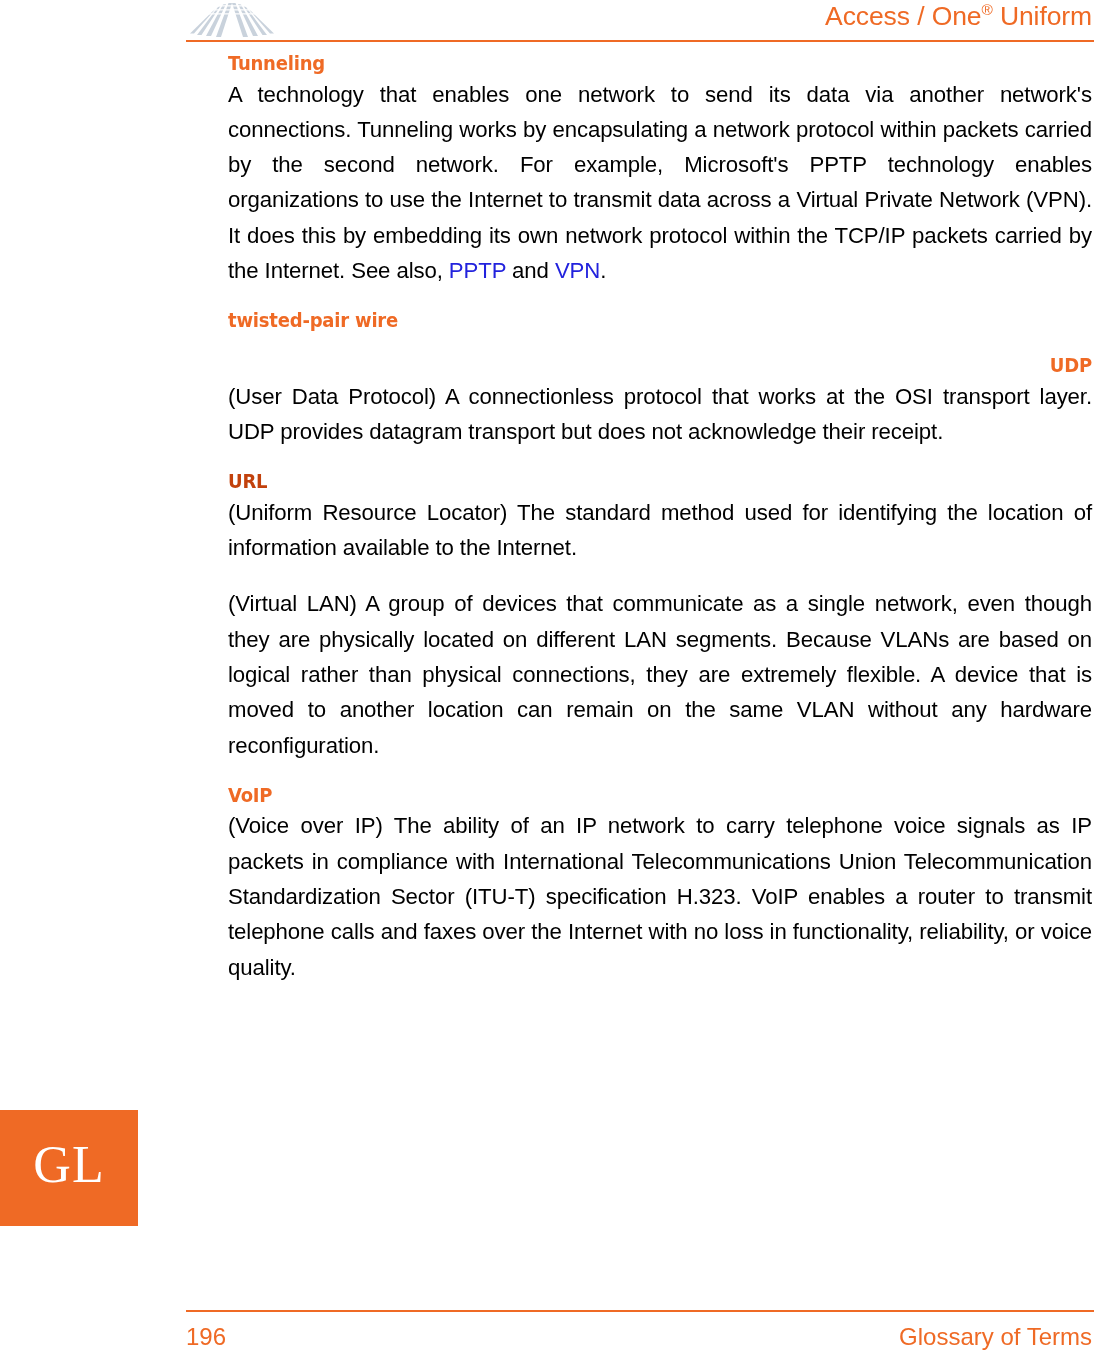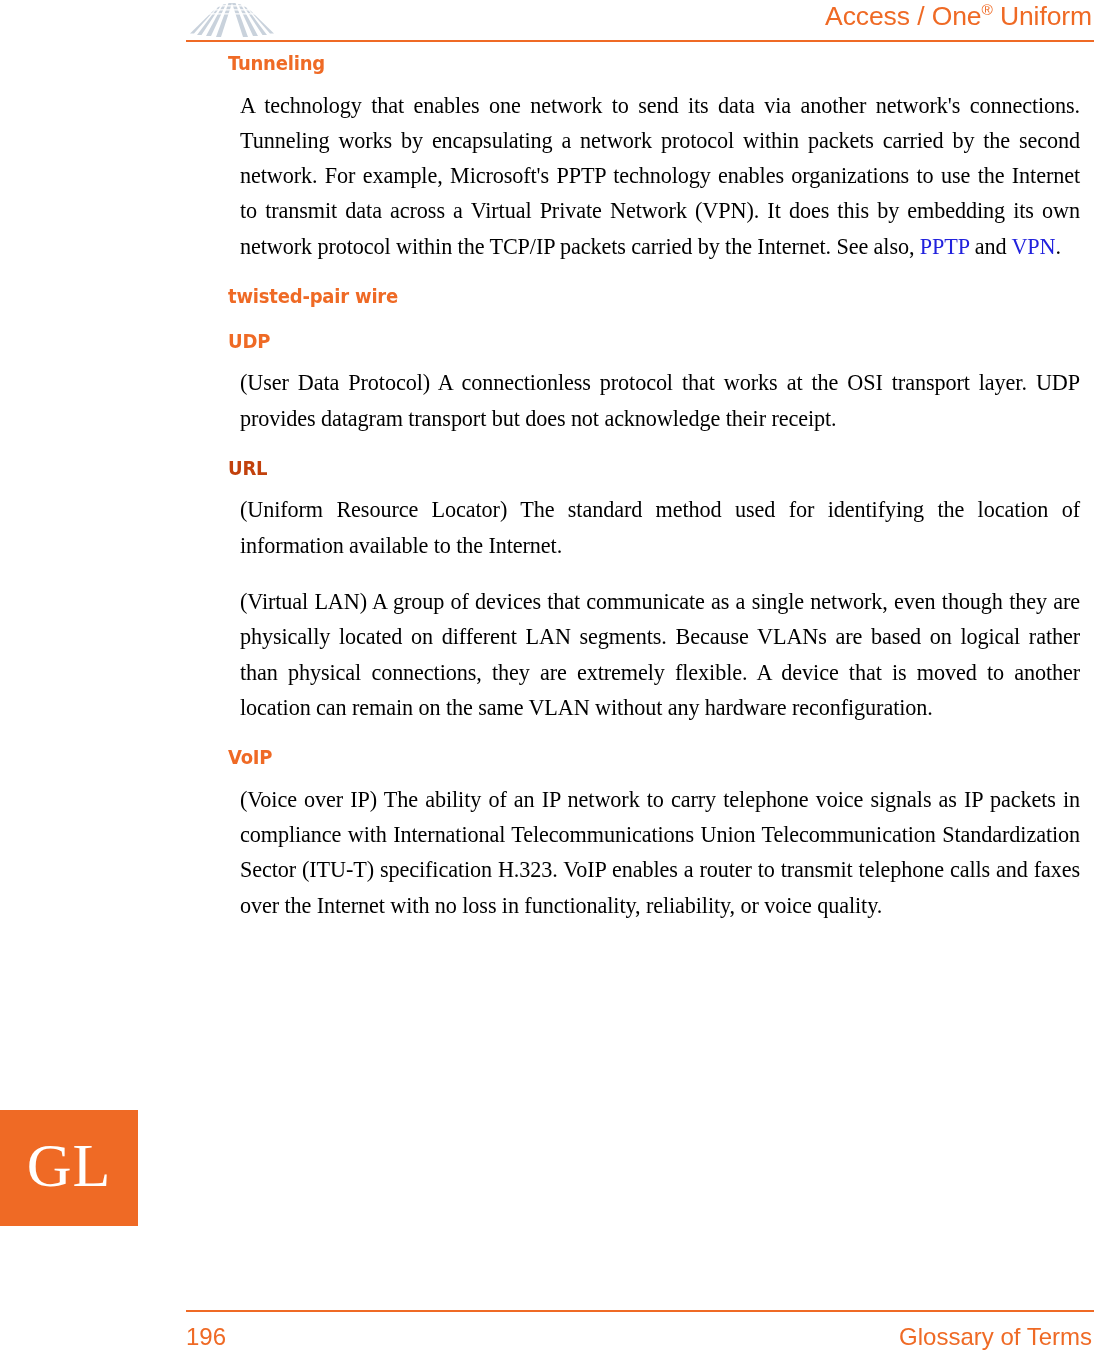--- a/index.html
+++ b/index.html
@@ -80,29 +80,29 @@
     font-stretch: condensed;
     font-size: 20px;
     font-weight: bold;
     color: #ef6a25;
     line-height: 1.18;
     margin: 0 0 1px 0;
     letter-spacing: -0.2px;
   }
 
   .definition {
-    font-family: Liberation Serif, serif;
+    font-family: Liberation Sans, sans-serif;
     font-stretch: condensed;
     font-size: 22.2px;
     font-weight: 400;
     color: #000000;
     line-height: 35.3px;
     text-align: justify;
     text-justify: inter-word;
-    margin: 12px;
+    margin: 0;
     letter-spacing: -0.1px;
   }
 
   .entry { margin-bottom: 21px; }
   .entry:last-child { margin-bottom: 0; }
 
   .xref { color: #2222dd; }
 
   
   .side-tab {
@@ -111,21 +111,21 @@
     top: 1110px;
     width: 138px;
     height: 116px;
     background: #ef6a25;
     display: flex;
     align-items: center;
     justify-content: center;
   }
   .side-tab-label {
     font-family: "Liberation Serif", "DejaVu Serif", serif;
-    font-size: 62px;
+    font-size: 52px;
     font-weight: 400;
     color: #ffffff;
     line-height: 1;
     letter-spacing: 1px;
     padding-bottom: 6px;
   }
 
   
   .footer {
     position: absolute;
@@ -197,21 +197,21 @@
 
   <div class="content">
       <div class="entry">
         <div class="term" style="color: rgb(239, 106, 37);">Tunneling</div>
         <p class="definition"><span>A technology that enables one network to send its data via another network's connections. Tunneling works by encapsulating a network protocol within packets carried by the second network. For example, Microsoft's PPTP technology enables organizations to use the Internet to transmit data across a Virtual Private Network (VPN). It does this by embedding its own network protocol within the TCP/IP packets carried by the Internet. See also, </span><span class="xref" style="color: rgb(34, 34, 221);">PPTP</span><span> and </span><span class="xref" style="color: rgb(34, 34, 221);">VPN</span><span>.</span></p>
       </div>
       <div class="entry">
         <div class="term" style="color: rgb(239, 106, 37);">twisted-pair wire</div>
       </div>
       <div class="entry">
-        <div class="term" style="color: rgb(239, 106, 37);">UDP</div>
+        <div class="term" style="color: rgb(239, 106, 37); text-align: right;">UDP</div>
         <p class="definition"><span>(User Data Protocol) A connectionless protocol that works at the OSI transport layer. UDP provides datagram transport but does not acknowledge their receipt.</span></p>
       </div>
       <div class="entry">
         <div class="term" style="color: #c2410c;">URL</div>
         <p class="definition"><span>(Uniform Resource Locator) The standard method used for identifying the location of information available to the Internet.</span></p>
       </div>
       <div class="entry">
         <p class="definition"><span>(Virtual LAN) A group of devices that communicate as a single network, even though they are physically located on different LAN segments. Because VLANs are based on logical rather than physical connections, they are extremely flexible. A device that is moved to another location can remain on the same VLAN without any hardware reconfiguration.</span></p>
       </div>
       <div class="entry">

